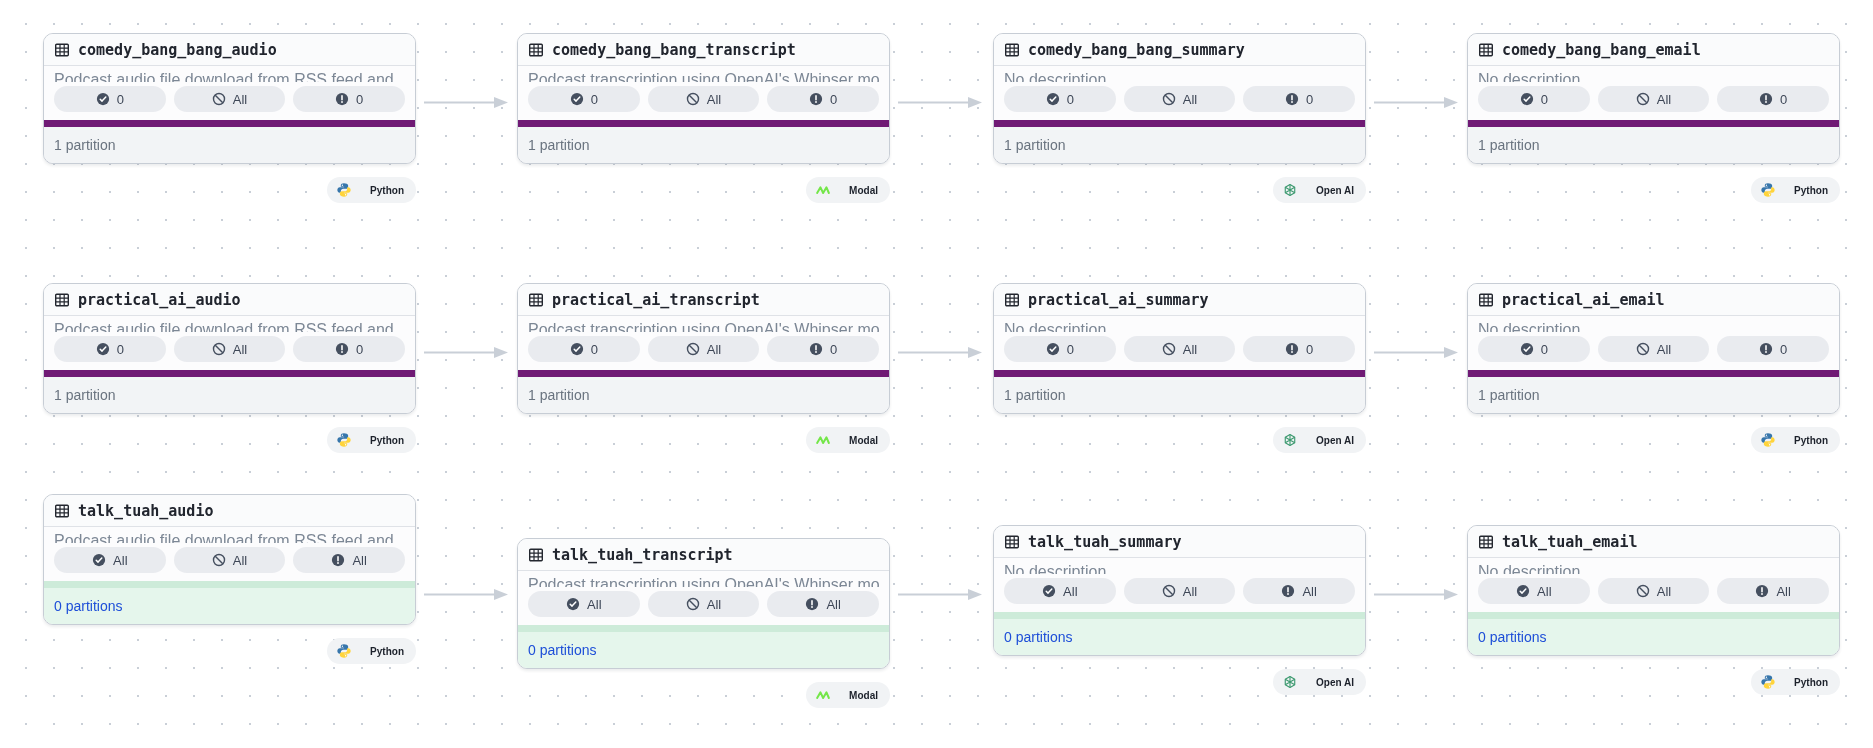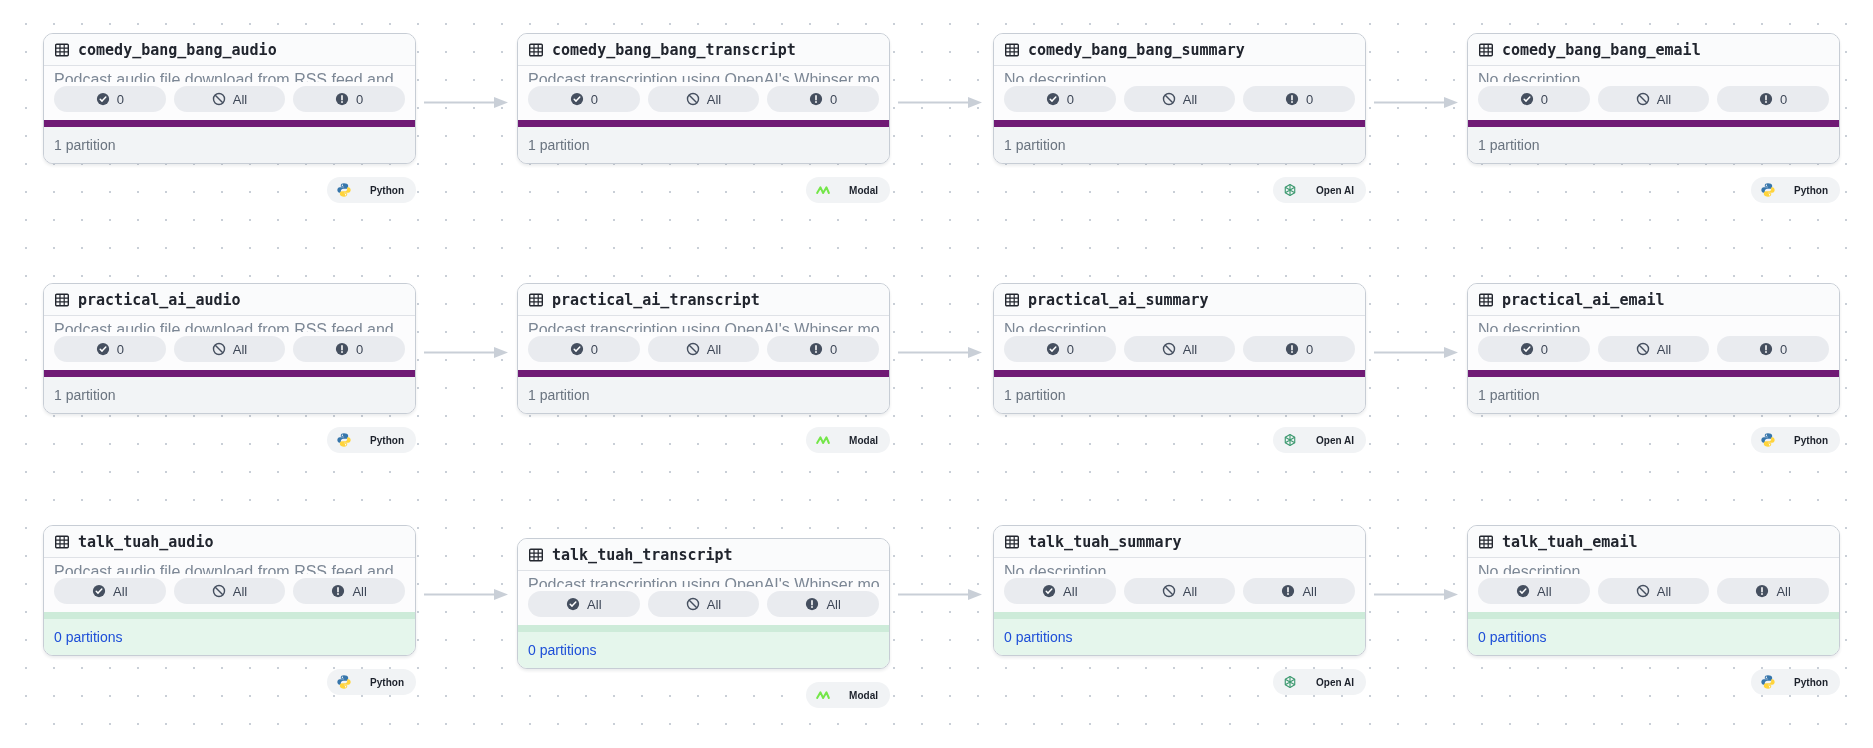--- a/index.html
+++ b/index.html
@@ -439,21 +439,21 @@
     <div class="tagrow">
         <span class="tag">
           <svg width="16" height="16" viewBox="0 0 24 24">
             <use href="#i-python"></use>
           </svg>
           <span>Python</span>
         </span>
       </div>
   </div>
 
-  <div class="node" style="left:43px;top:525px">
+  <div class="node" style="left:43px;top:494px">
     <div class="card">
       <div class="hdr">
         <span class="ticon">
             <svg width="16" height="16" viewBox="0 0 16 16">
               <use href="#i-table"></use>
             </svg>
           </span>
         <span class="title">talk_tuah_audio</span>
       </div>
       <div class="desc">Podcast audio file download from RSS feed and …</div>

